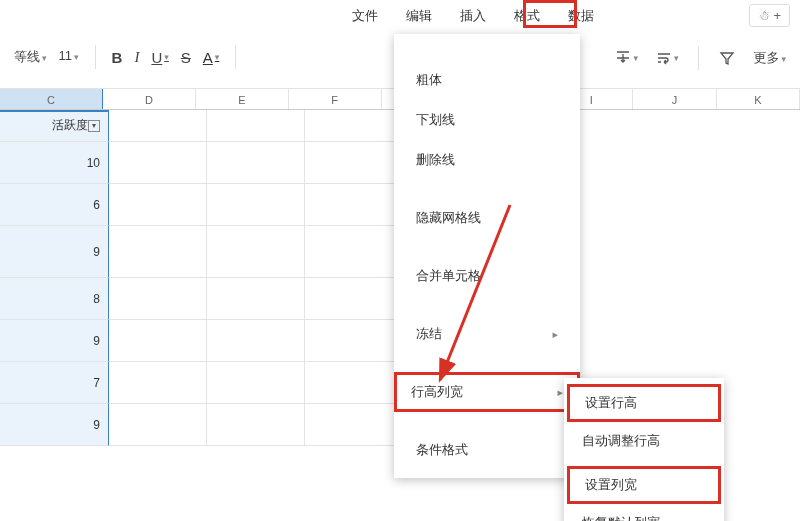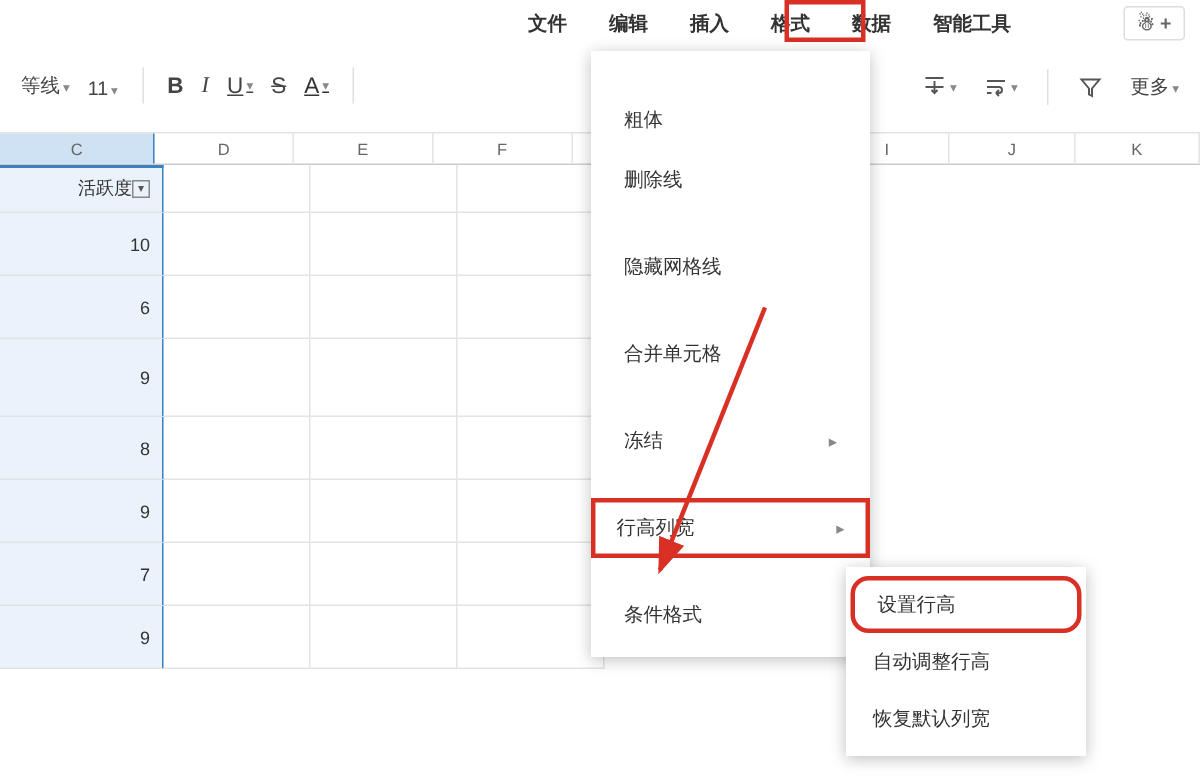--- a/index.html
+++ b/index.html
@@ -1,28 +1,28 @@
 <!DOCTYPE html>
 <html><head>
   <meta charset="utf-8">
   <style>
     * { box-sizing: border-box; margin: 0; padding: 0; font-family: "Microsoft YaHei", Arial, sans-serif; }
     body { background: #fff; width: 800px; height: 521px; overflow: hidden; position: relative; }
 
     
-    .menubar { display: flex; align-items: center; height: 32px; padding-left: 340px; gap: 4px; font-weight: bold; }
+    .menubar { display: flex; align-items: center; height: 32px; padding-left: 340px; gap: 4px; }
     .menubar-item { font-size: 13px; color: #333; padding: 6px 12px; cursor: pointer; }
     .menubar-right { position: absolute; right: 10px; top: 4px; display: flex; align-items: center; gap: 8px; }
     .adduser { border: 1px solid #ddd; border-radius: 3px; padding: 3px 8px; font-size: 13px; color: #666; }
     .hl-menu { position:absolute; border:3px solid #d93025;pointer-events:none;}
 
     
     .toolbar { display:flex; align-items:center; height:50px; padding:0 14px; gap:14px;}
     .tb-sep { width:1px; height:24px; background:#e0e0e0; margin:0 2px; }
-    .tb-group{display:flex;align-items:flex-end;gap:12px;}
+    .tb-group{display:flex;align-items:flex-start;gap:12px;}
     .tb-txt{font-size:13px;color:#444;}
     .tb-icon{font-size:15px;color:#444;display:flex;align-items:center;cursor:pointer;}
     .tb-icon svg{width:16px;height:16px;}
     .dd{font-size:9px;color:#888;margin-left:2px;}
 
     
     .colheaders{display:flex;height:22px;border-top:1px solid #e3e3e3;border-bottom:1px solid #ccc; margin-top:6px;}
     .ch{border-right:1px solid #e3e3e3;text-align:center;font-size:11px;color:#666;line-height:22px;}
     .ch.sel{background:#cfe2f3;border-right:1px solid #3b82c4;}
     .ch.c{width:109px;}
@@ -40,37 +40,36 @@
 
     
     .dropdown{position:absolute;top:34px;left:394px;width:186px;background:#fff;box-shadow:0 2px 10px rgba(0,0,0,0.25);padding:8px 0;z-index:50;}
     .di{font-size:13px;color:#333;padding:11px 22px;cursor:pointer;display:flex;justify-content:space-between;align-items:center;}
     .di.gap{margin-top:18px;text-align:right;}
     .di .arrow{font-size:11px;color:#888;}
     .hl-item{border:3px solid #d93025;}
 
     
     .submenu{position:absolute;top:378px;left:564px;width:160px;background:#fff;box-shadow:0 2px 10px rgba(0,0,0,0.25);padding:6px 0;z-index:60;}
-    .si{font-size:13px;color:#333;padding:10px 18px;cursor:pointer;border-radius:12px;}
+    .si{font-size:13px;color:#333;padding:10px 18px;cursor:pointer;}
 
     
     .arrow-annot{position:absolute;top:200px;left:420px;z-index:55;pointer-events:none;}
 
     .colsel-top{position:absolute;top:0;left:0;width:109px;border-top:2px solid #3b82c4;z-index:5;pointer-events:none;}
   </style>
 </head>
 <body>
 
 <div class="menubar">
   <div class="menubar-item">文件</div>
   <div class="menubar-item">编辑</div>
   <div class="menubar-item">插入</div>
   <div class="menubar-item">格式</div>
   <div class="menubar-item">数据</div>
-  <div class="menubar-item">智能工具</div>
   <div class="menubar-right">
     <span class="adduser">
       <span>☃</span>
       <span>+</span>
     </span>
   </div>
 </div>
 <div class="hl-menu" style="top:0;left:523px;width:54px;height:28px;"></div>
 
 <div class="toolbar">
@@ -172,37 +171,39 @@
   <div class="row tall">
       <div class="cell c">9</div>
       <div class="cell std"></div>
       <div class="cell std"></div>
       <div class="cell std"></div>
     </div>
 </div>
 
 <div class="dropdown">
   <div class="di gap">粗体</div>
+  <div class="di">下划线</div>
   <div class="di">删除线</div>
   <div class="di gap">隐藏网格线</div>
   <div class="di gap">合并单元格</div>
   <div class="di gap">
       <span>冻结</span>
       <span class="arrow">▸</span>
     </div>
   <div class="di gap hl-item" style="padding:8px 14px;">
       <span>行高列宽</span>
       <span class="arrow">▸</span>
     </div>
   <div class="di gap">条件格式</div>
 </div>
 
 <div class="submenu">
   <div class="si hl-item" style="padding:7px 15px;margin:0 3px;">设置行高</div>
   <div class="si">自动调整行高</div>
+  <div class="si hl-item" style="padding:7px 15px;margin:6px 3px 0;">设置列宽</div>
   <div class="si">恢复默认列宽</div>
 </div>
 
 <svg class="arrow-annot" width="110" height="200">
   <defs>
       <marker id="ah" markerWidth="10" markerHeight="10" refX="7" refY="3" orient="auto">
         <path d="M0,0 L8,3 L0,6 z" fill="#d93025"></path>
       </marker>
     </defs>
   <path d="M90,5 Q60,80 20,180" stroke="#d93025" stroke-width="3" fill="none" marker-end="url(#ah)"></path>

